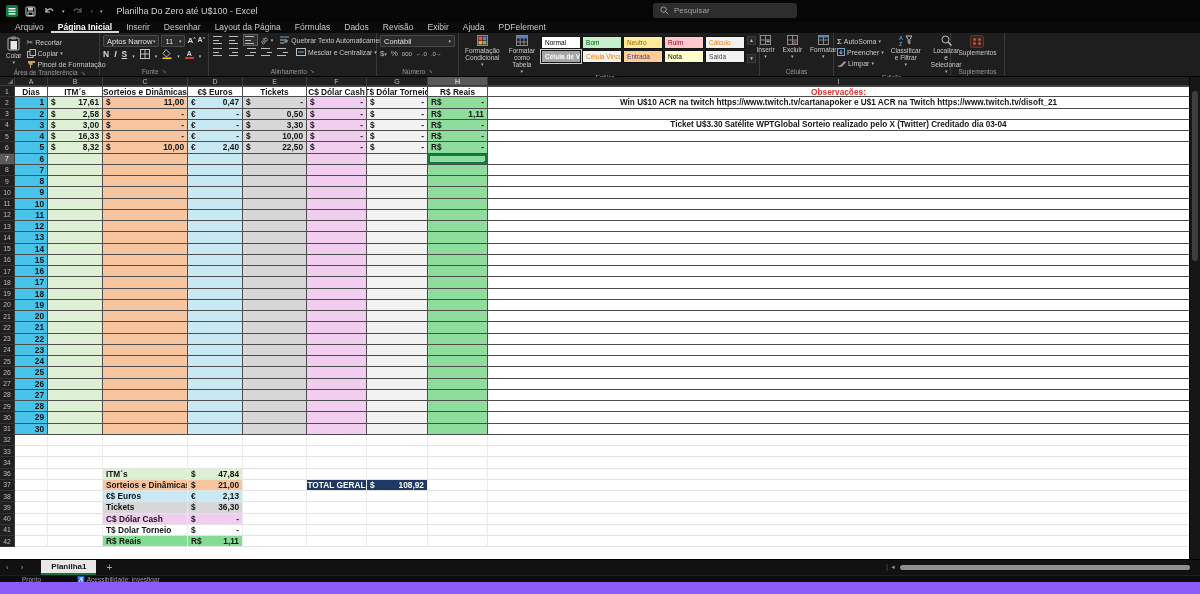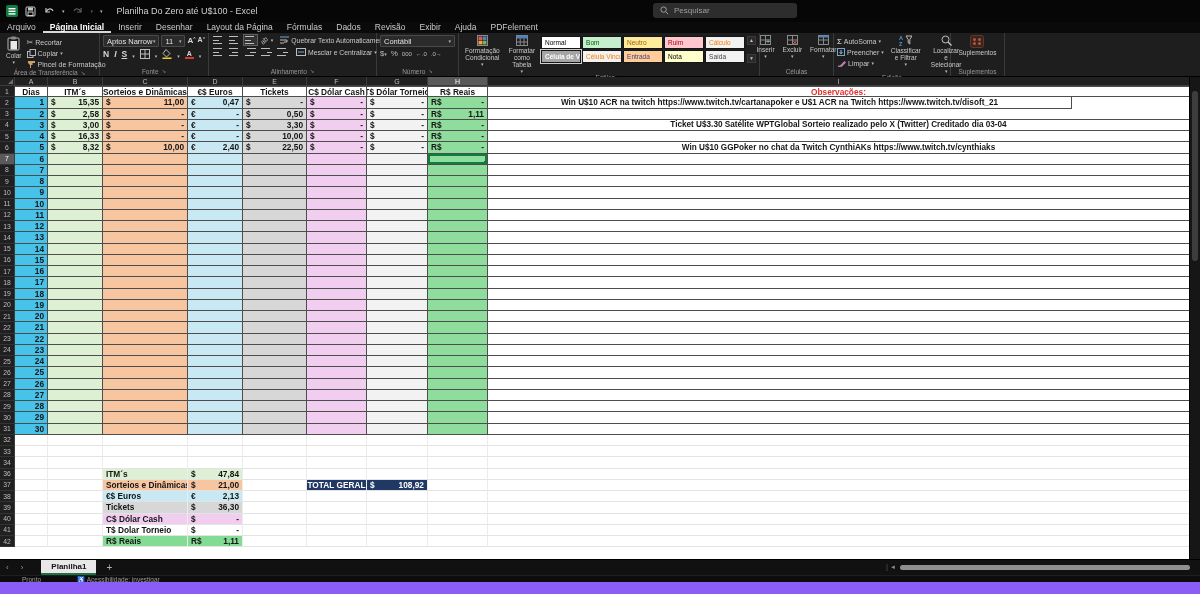--- a/index.html
+++ b/index.html
@@ -10,21 +10,21 @@
   .titlebar{height:22px;background:#060606;display:flex;align-items:center;padding-left:6px;position:relative;}
   .qat{display:flex;align-items:center;gap:7px;}
   .qat .ic{display:flex;align-items:center;color:#c9c9c9;}
   .qat .dim{opacity:.45;}
   .caret{font-size:5px;color:#b5b5b5;line-height:1;}
   .wintitle{margin-left:14px;font-size:9px;color:#cfcfcf;white-space:nowrap;}
   .searchbox{position:absolute;left:653px;top:3px;width:137px;height:15px;background:#2d2d2d;border-radius:3px;display:flex;align-items:center;gap:5px;padding-left:7px;}
   .searchbox span{font-size:8px;color:#9f9f9f;}
 
   
-  .menubar{height:11px;background:#0a0a0a;display:flex;align-items:stretch;padding-left:0;}
+  .menubar{height:11px;background:#0a0a0a;display:flex;align-items:stretch;padding-left:8px;}
   .mtab{font-size:8.5px;line-height:11px;color:#c9c9c9;padding:0 7px;white-space:nowrap;}
   .mtab.active{color:#fff;font-weight:bold;box-shadow:inset 0 -2px 0 #d8d8d8;}
 
   
   .ribbon{height:43px;background:#1e1e1e;border-bottom:1px solid #000;display:flex;}
   .rgroup{display:flex;flex-direction:column;border-right:1px solid #3a3a3a;padding:2px 3px 0;}
   .rg-body{flex:1;display:flex;align-items:flex-start;}
   .rg-label{height:10px;font-size:6.5px;color:#969696;display:flex;align-items:center;justify-content:center;gap:3px;white-space:nowrap;}
   .dlg{font-size:5.5px;color:#8a8a8a;}
   .rtxt{font-size:7px;color:#c9c9c9;white-space:nowrap;}
@@ -548,21 +548,21 @@
           <div class="cell tb tt hdrc" style="width: 60px;">C$ Dólar Cash</div>
           <div class="cell tb tt hdrc" style="width: 61px;">T$ Dólar Torneio</div>
           <div class="cell tb tt hdrc" style="width: 60px;">R$ Reais</div>
           <div class="cell tb tt hdrc" style="width: 702px; color: rgb(224, 49, 49);">Observações:</div>
         </div>
         <div class="g-row">
           <div class="rowhdr">2</div>
           <div class="cell tb dayc" style="width: 33px; background: rgb(71, 194, 233);">1</div>
           <div class="cell tb acct" style="width: 55px; background: rgb(221, 240, 211);">
             <span>$</span>
-            <span>15,35</span>
+            <span>17,61</span>
           </div>
           <div class="cell tb acct" style="width: 85px; background: rgb(247, 197, 159);">
             <span>$</span>
             <span>11,00</span>
           </div>
           <div class="cell tb acct" style="width: 55px; background: rgb(200, 232, 244);">
             <span>€</span>
             <span>0,47</span>
           </div>
           <div class="cell tb acct" style="width: 64px; background: rgb(215, 215, 215);">
@@ -574,21 +574,21 @@
             <span>-</span>
           </div>
           <div class="cell tb acct" style="width: 61px; background: rgb(242, 242, 242);">
             <span>$</span>
             <span>-</span>
           </div>
           <div class="cell tb acct" style="width: 60px; background: rgb(142, 221, 157);">
             <span>R$</span>
             <span>-</span>
           </div>
-          <div class="cell tb notec" style="width: 584px; background: rgb(255, 255, 255);">Win U$10 ACR na twitch https://www.twitch.tv/cartanapoker e U$1 ACR na Twitch https://www.twitch.tv/disoft_21</div>
+          <div class="cell tb notec" style="width: 702px; background: rgb(255, 255, 255);">Win U$10 ACR na twitch https://www.twitch.tv/cartanapoker e U$1 ACR na Twitch https://www.twitch.tv/disoft_21</div>
         </div>
         <div class="g-row">
           <div class="rowhdr">3</div>
           <div class="cell tb dayc" style="width: 33px; background: rgb(71, 194, 233);">2</div>
           <div class="cell tb acct" style="width: 55px; background: rgb(221, 240, 211);">
             <span>$</span>
             <span>2,58</span>
           </div>
           <div class="cell tb acct" style="width: 85px; background: rgb(247, 197, 159);">
             <span>$</span>
@@ -706,21 +706,20 @@
             <span>-</span>
           </div>
           <div class="cell tb acct" style="width: 61px; background: rgb(242, 242, 242);">
             <span>$</span>
             <span>-</span>
           </div>
           <div class="cell tb acct" style="width: 60px; background: rgb(142, 221, 157);">
             <span>R$</span>
             <span>-</span>
           </div>
-          <div class="cell tb notec" style="width: 702px; background: rgb(255, 255, 255);">Win U$10 GGPoker no chat da Twitch CynthiAKs https://www.twitch.tv/cynthiaks</div>
         </div>
         <div class="g-row">
           <div class="rowhdr selhdr">7</div>
           <div class="cell tb dayc" style="width: 33px; background: rgb(71, 194, 233);">6</div>
           <div class="cell tb" style="width: 55px; background: rgb(221, 240, 211);"></div>
           <div class="cell tb" style="width: 85px; background: rgb(247, 197, 159);"></div>
           <div class="cell tb" style="width: 55px; background: rgb(200, 232, 244);"></div>
           <div class="cell tb" style="width: 64px; background: rgb(215, 215, 215);"></div>
           <div class="cell tb" style="width: 60px; background: rgb(241, 206, 239);"></div>
           <div class="cell tb" style="width: 61px; background: rgb(242, 242, 242);"></div>

